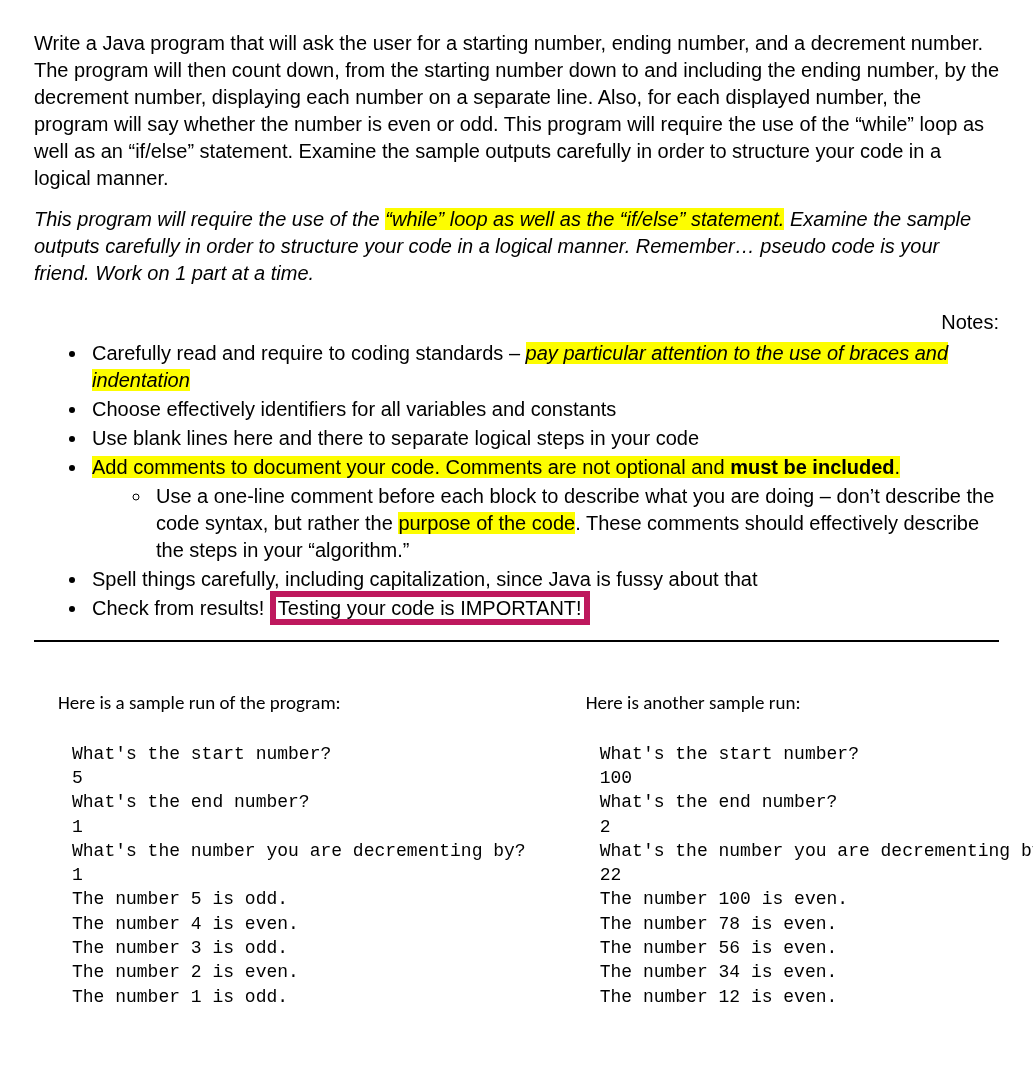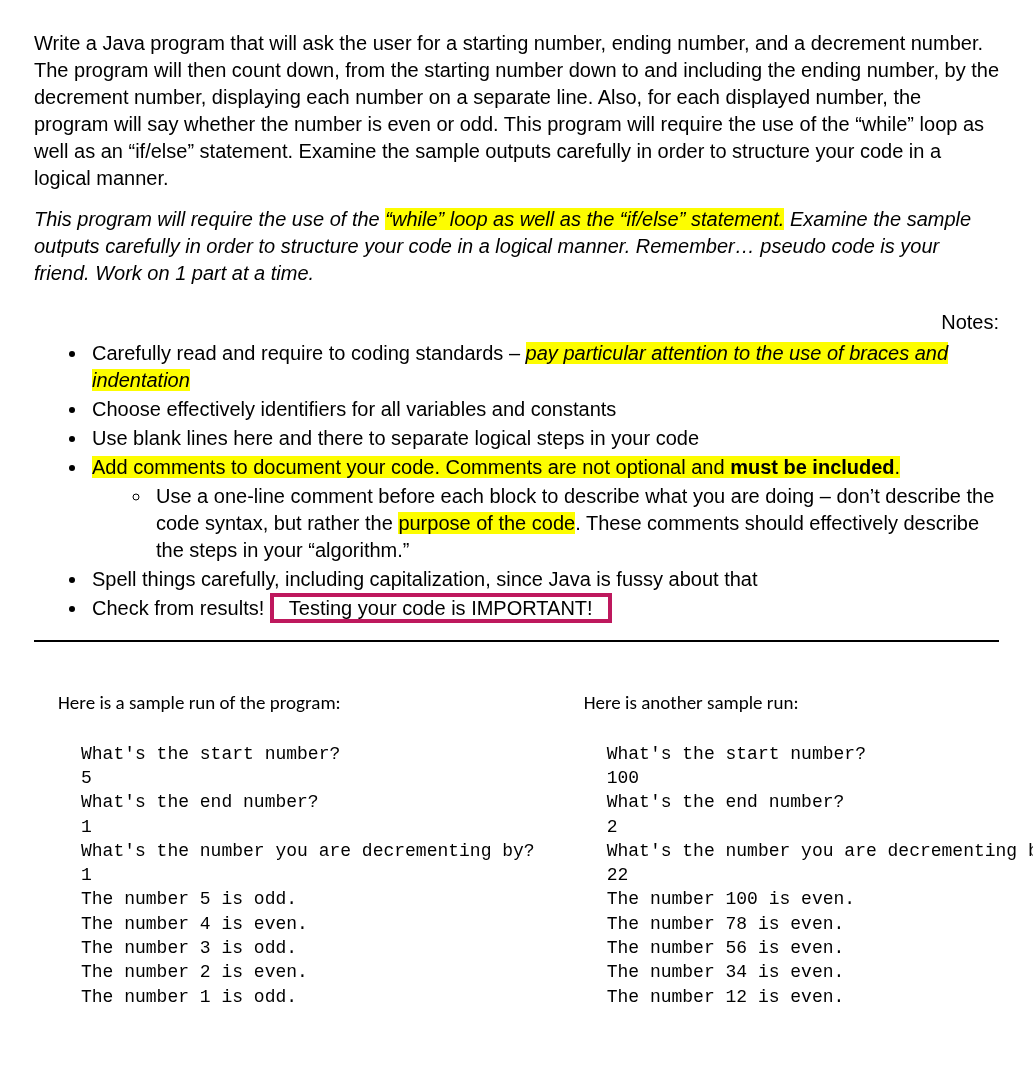--- a/index.html
+++ b/index.html
@@ -39,46 +39,46 @@
   ul.sub {
     list-style-type: circle;
     margin: 2px 0 2px 0;
     padding-left: 60px;
   }
   ul.sub > li {
     margin-bottom: 2px;
     padding-left: 4px;
   }
   .redbox {
-    border: 4px solid #be185d;
-    padding: 0 15px;
+    border: 6px solid #be185d;
+    padding: 0 2px;
   }
   hr.div {
     border: none;
     border-top: 2px solid #000;
     margin: 18px 0 48px 0;
   }
   .samples {
     display: flex;
-    gap: 40px;
+    gap: 60px;
     padding-left: 24px;
   }
   .sample-col {
     flex: 1;
   }
   .sample-title {
     font-family: Calibri, Arial, sans-serif;
     font-size: 19px;
     margin-bottom: 26px;
   }
   pre.code {
     font-family: Consolas, Menlo, "Courier New", monospace;
     font-size: 18px;
     line-height: 1.35;
-    margin: 9px;
+    margin: 0;
     white-space: pre;
     padding-left: 14px;
   }
 </style>
 </head>
 <body>
 
 <div class="intro">Write a Java program that will ask the user for a starting number, ending number, and a decrement number.  The program will then count down, from the starting number down to and including the ending number, by the decrement number, displaying each number on a separate line. Also, for each displayed number, the program will say whether the number is even or odd. This program will require the use of the “while” loop as well as an “if/else” statement. Examine the sample outputs carefully in order to structure your code in a logical manner.</div>
 
 <div class="italic-block">

